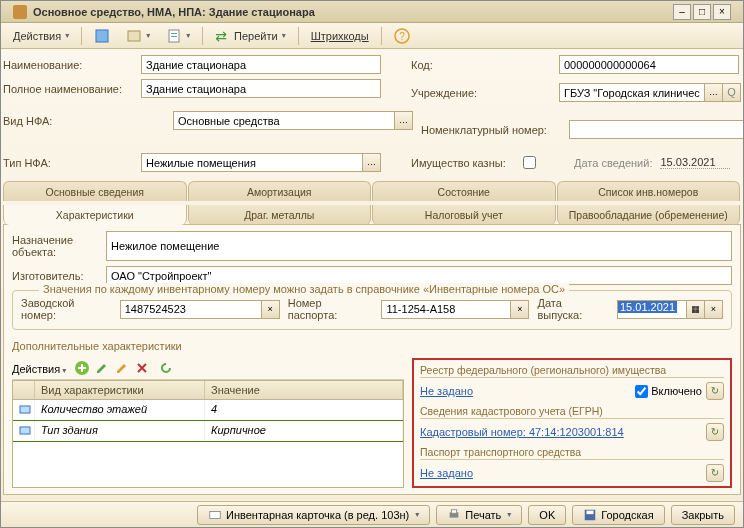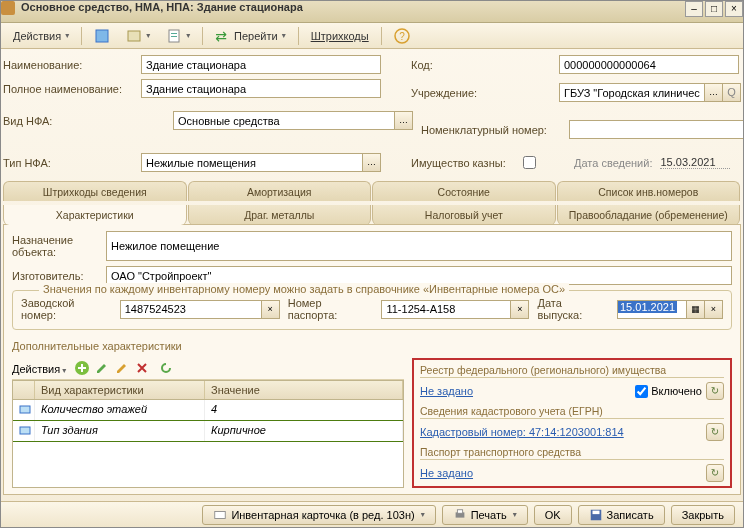--- a/index.html
+++ b/index.html
@@ -1,18 +1,18 @@
 <!DOCTYPE html>
 <html><head>
 <meta charset="utf-8">
 <style>
 * { box-sizing: border-box; margin: 0; padding: 0; }
 body { font-family: Arial, sans-serif; font-size: 11px; background: #fff; width: 744px; height: 528px; overflow: hidden; }
 .window { width: 744px; height: 528px; border: 1px solid #8a8a8a; background: linear-gradient(#fdf8ee, #f5ecd8); display: flex; flex-direction: column; }
-.titlebar { height: 22px; background: linear-gradient(#e8dec0, #d9cda5); display: flex; padding: 0 0; border-bottom: 1px solid #b5a97f; }
+.titlebar { height: 22px; background: linear-gradient(#e8dec0, #d9cda5); display: flex; align-items: center; padding: 0 12px; border-bottom: 1px solid #b5a97f; }
 .titlebar .icon { width: 14px; height: 14px; background: #c98f3f; border-radius: 2px; margin-right: 6px; }
 .titlebar .title { flex: 1; font-weight: bold; color: #333; }
 .titlebar .wbtns { display: flex; gap: 2px; }
 .titlebar .wbtn { width: 18px; height: 16px; border: 1px solid #999; background: #f5f0e0; text-align: center; line-height: 14px; font-size: 10px; cursor: pointer; }
 .toolbar { height: 26px; background: linear-gradient(#fcf6e8, #f0e6cc); border-bottom: 1px solid #cab990; display: flex; align-items: center; padding: 0 6px; gap: 4px; }
 .toolbar .tbtn { padding: 2px 6px; cursor: pointer; color: #333; display: flex; align-items: center; gap: 2px; }
 .toolbar .sep { width: 1px; height: 18px; background: #cab990; margin: 0 2px; }
 .toolbar .ticon { width: 16px; height: 16px; display: inline-block; }
 .dd::after { content: "▾"; font-size: 8px; margin-left: 2px; color: #666; }
 .content { flex: 1; padding: 6px 2px; display: flex; flex-direction: column; overflow: hidden; }
@@ -151,21 +151,21 @@
       </div>
       <div class="rightcol row" style="margin-bottom:0;">
         <span style="color:#5a4a2a;width:104px">Имущество казны:</span>
         <input type="checkbox" class="chk" style="">
         <span style="color:#888;margin-left:30px">Дата сведений:</span>
         <span class="underline">15.03.2021</span>
       </div>
     </div>
 
     <div class="tabsrow">
-      <div class="tab">Штрихкоды сведения</div>
+      <div class="tab">Основные сведения</div>
       <div class="tab">Амортизация</div>
       <div class="tab">Состояние</div>
       <div class="tab">Список инв.номеров</div>
     </div>
     <div class="tabsrow tabsrow2">
       <div class="tab active">Характеристики</div>
       <div class="tab">Драг. металлы</div>
       <div class="tab">Налоговый учет</div>
       <div class="tab">Правообладание (обременение)</div>
     </div>
@@ -287,17 +287,17 @@
           <rect x="5" y="2" width="6" height="4" fill="#fff" stroke="#888"></rect>
         </svg>
         <span>Печать</span>
       </span>
     <span class="sbtn">OK</span>
     <span class="sbtn">
         <svg width="14" height="14" viewBox="0 0 16 16">
           <rect x="2" y="2" width="12" height="12" fill="#4a6aa8"></rect>
           <rect x="4" y="3" width="8" height="4" fill="#fff"></rect>
         </svg>
-        <span>Записать</span>
+        <span>Городская</span>
       </span>
     <span class="sbtn">Закрыть</span>
   </div>
 </div>
 
 </body></html>

